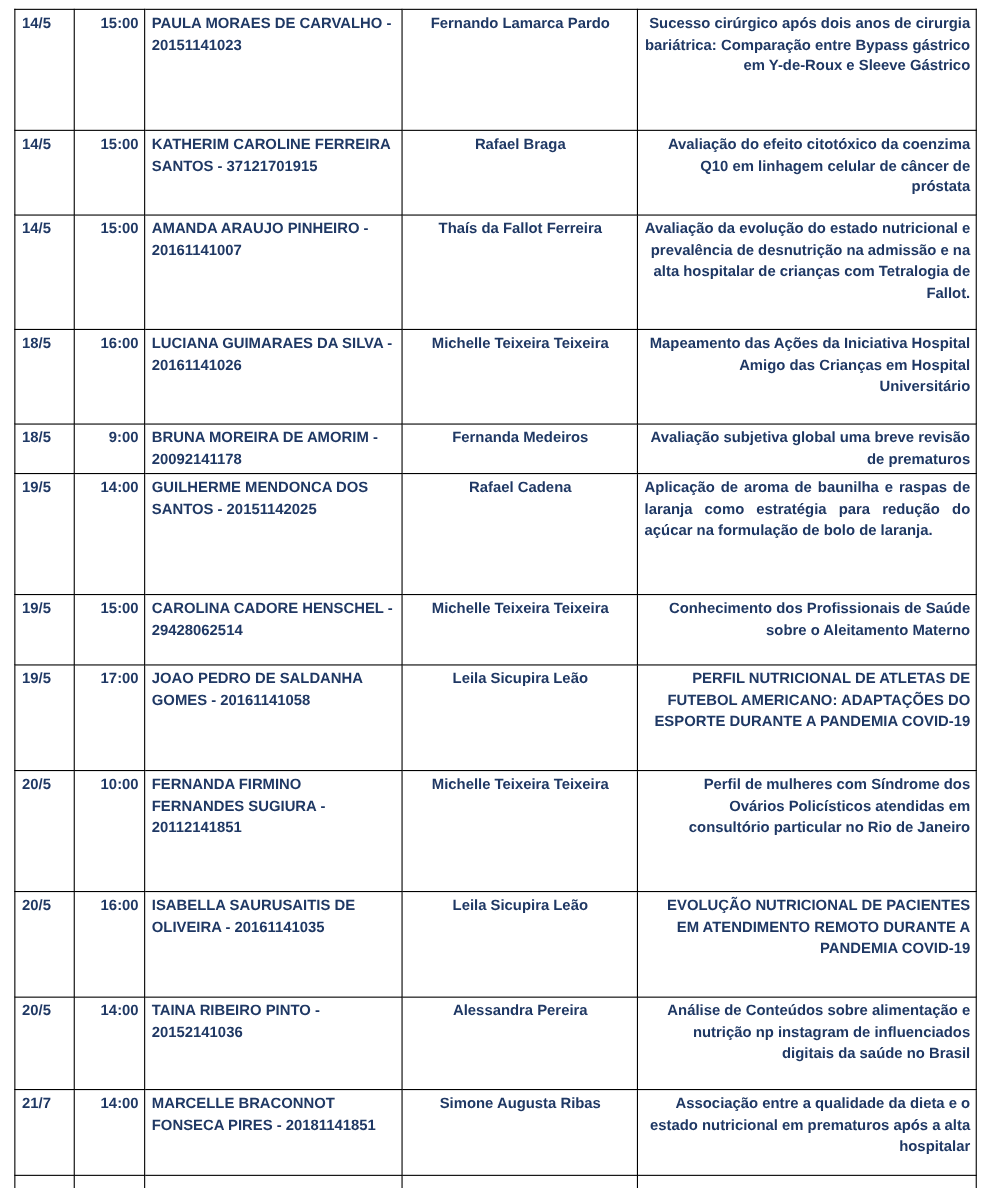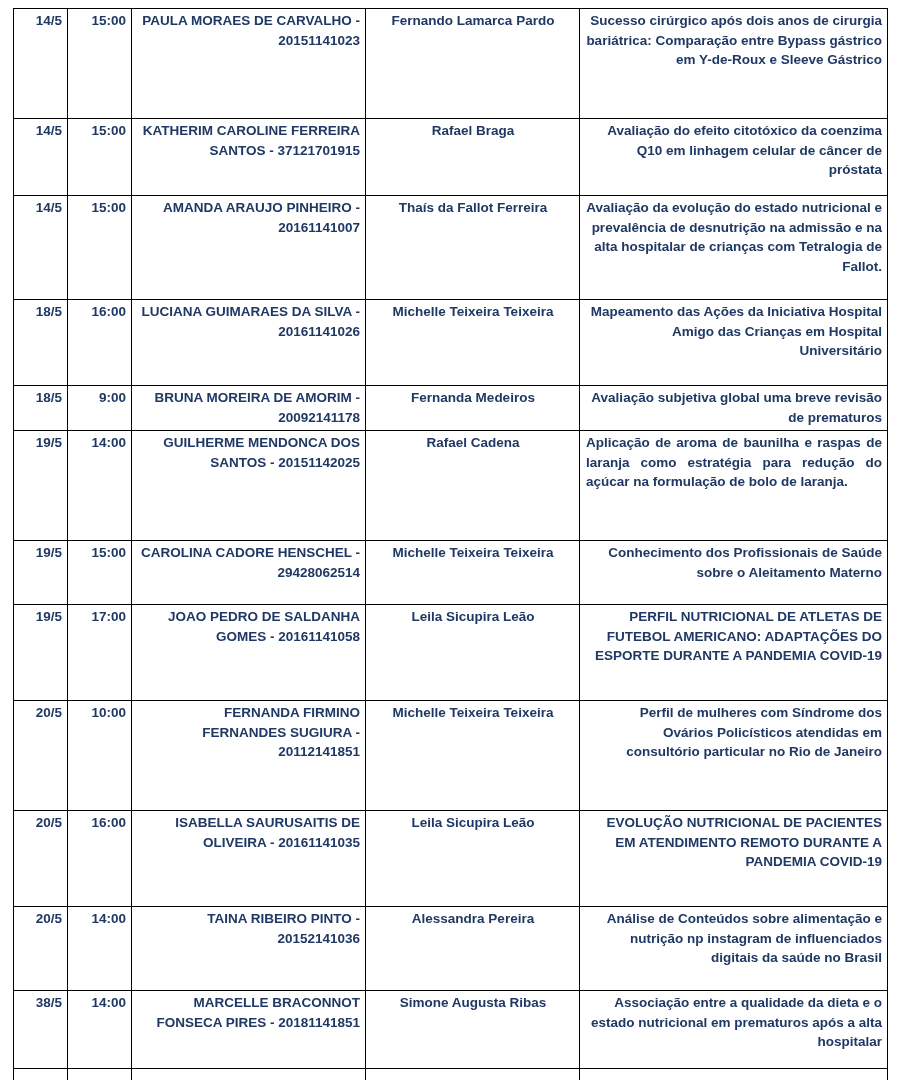--- a/index.html
+++ b/index.html
@@ -26,23 +26,23 @@
     font-weight: bold;
     line-height: 1.45;
   }
   table.schedule td {
     border: 1px solid #000000;
     vertical-align: top;
     padding: 2px 5px 2px 6px;
     overflow: hidden;
     word-wrap: break-word;
   }
-  td.col-date   { text-align: right; padding-left: 2px; padding-right: 2px; }
+  td.col-date   { text-align: left; padding-left: 2px; padding-right: 2px; }
   td.col-time   { text-align: right; padding-left: 2px; padding-right: 2px; }
-  td.col-student{ text-align: right; margin-top: 32px; }
+  td.col-student{ text-align: left; margin-top: 32px; }
   td.col-advisor{ text-align: center; }
   td.col-title  { text-align: right; }
   td.col-title.justify { text-align: justify; }
 </style>
 </head>
 <body>
 
 <div class="page">
   <table class="schedule">
     <colgroup>
@@ -124,21 +124,21 @@
           <td class="col-title">EVOLUÇÃO NUTRICIONAL DE PACIENTES EM ATENDIMENTO REMOTO DURANTE A PANDEMIA COVID-19</td>
         </tr>
         <tr style="height: 84px;">
           <td class="col-date">20/5</td>
           <td class="col-time">14:00</td>
           <td class="col-student">TAINA RIBEIRO PINTO - 20152141036</td>
           <td class="col-advisor">Alessandra Pereira</td>
           <td class="col-title">Análise de Conteúdos sobre alimentação e nutrição np instagram de influenciados digitais da saúde no Brasil</td>
         </tr>
         <tr style="height: 78px;">
-          <td class="col-date">38/5</td>
+          <td class="col-date">21/7</td>
           <td class="col-time">14:00</td>
           <td class="col-student">MARCELLE BRACONNOT FONSECA PIRES - 20181141851</td>
           <td class="col-advisor">Simone Augusta Ribas</td>
           <td class="col-title">Associação entre a qualidade da dieta e o estado nutricional em prematuros após a alta hospitalar</td>
         </tr>
         <tr style="height: 14px;">
           <td class="col-date"></td>
           <td class="col-time"></td>
           <td class="col-student"></td>
           <td class="col-advisor"></td>

